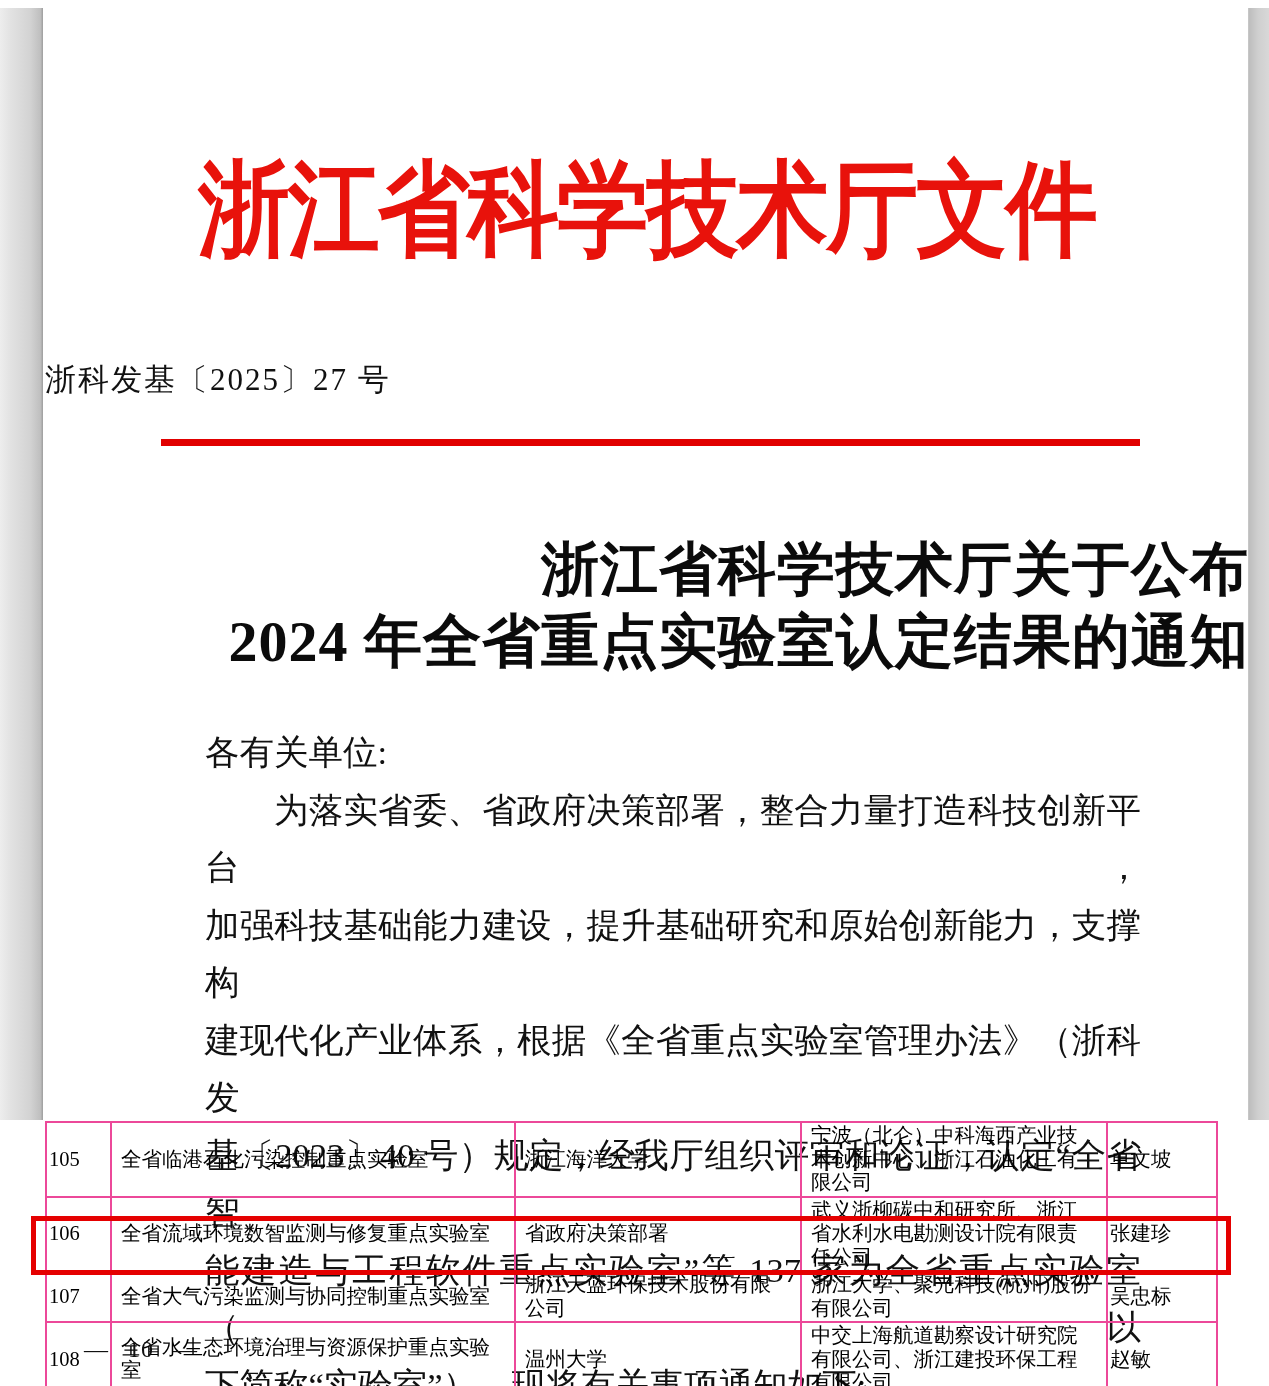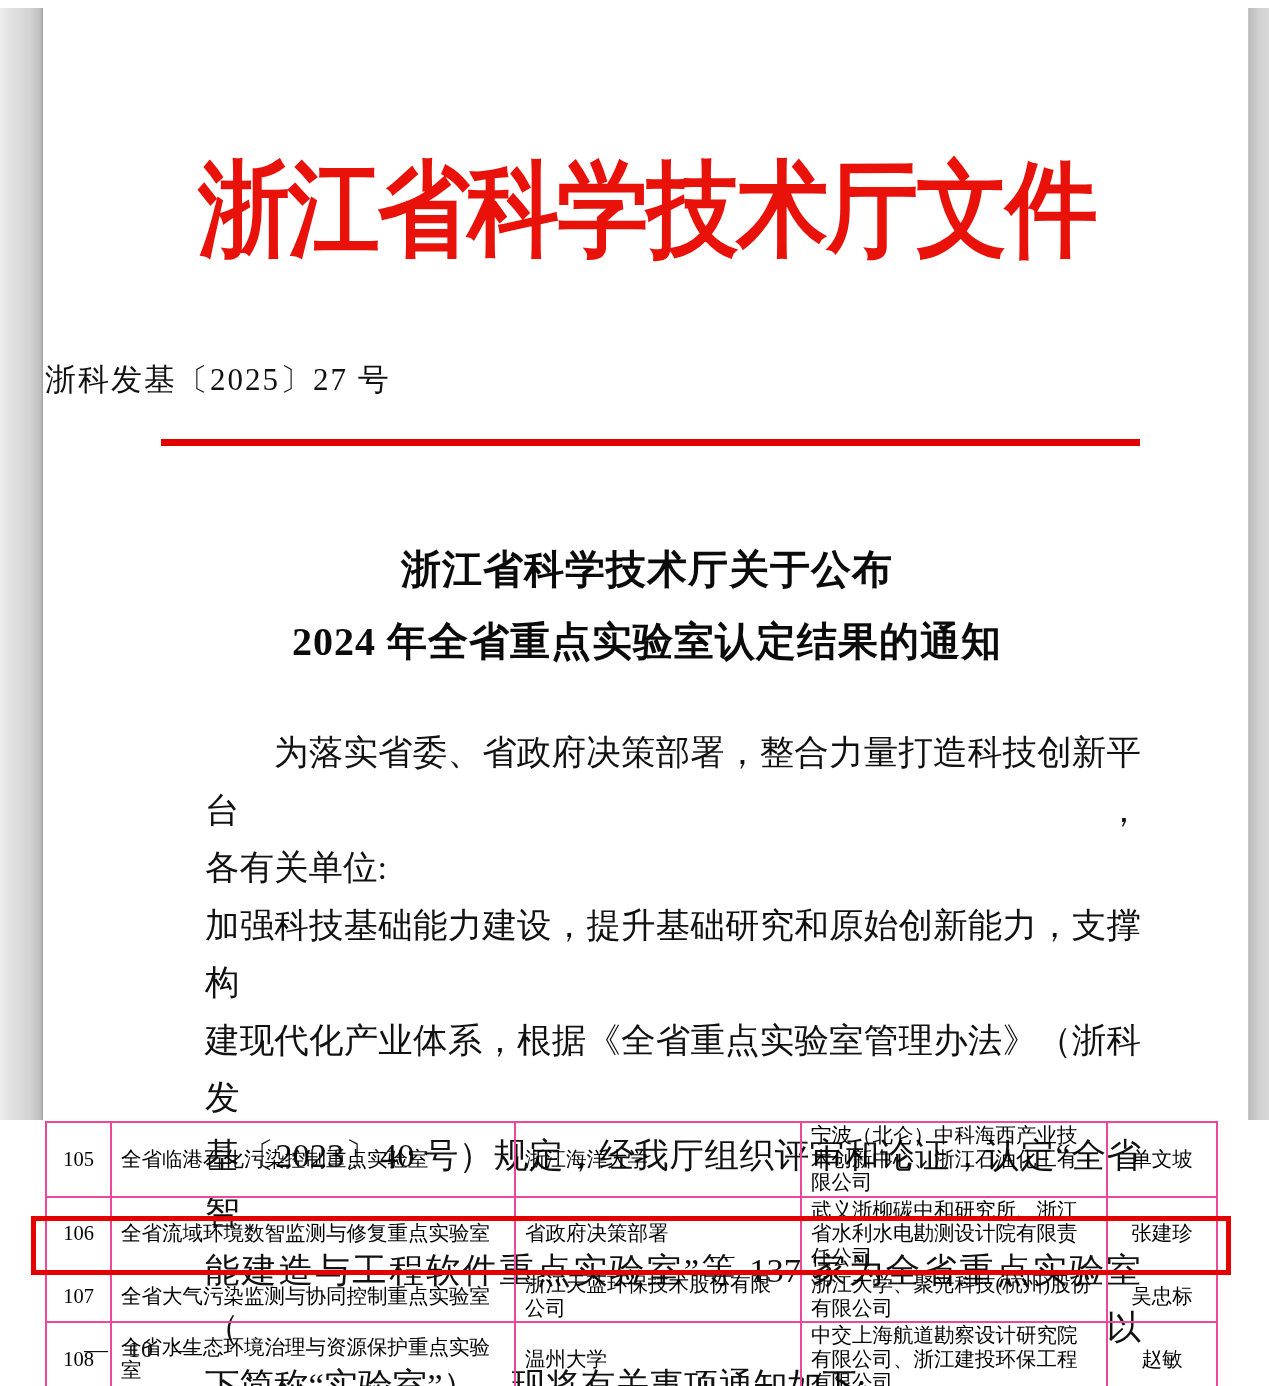--- a/index.html
+++ b/index.html
@@ -41,22 +41,22 @@
     letter-spacing:2px;
   }
 
   .red-rule{
     position:absolute;left:161px;top:431px;width:979px;height:7px;
     background:#e10000;
   }
 
   .notice-title{
     position:absolute;left:45px;width:1204px;top:526px;
-    text-align:center;font-weight:bold;color:#0b0b0b;
-    font-size:40px;line-height:72px;
+    text-align:right;font-weight:bold;color:#0b0b0b;
+    font-size:58px;line-height:72px;
     letter-spacing:1px;
   }
 
   .body-block{
     position:absolute;left:205px;top:716px;width:936px;
     font-size:34.5px;line-height:57.5px;color:#111;
   }
   .bline{width:100%;}
   .just{text-align:justify;text-align-last:justify;}
   .indent{text-indent:69px;}
@@ -66,21 +66,21 @@
     border-collapse:collapse;table-layout:fixed;
     font-size:20.5px;line-height:23.5px;color:#000;
   }
   .lab-table td{
     border:2px solid #ec4899;
     padding:1px 9px;
     vertical-align:middle;
     overflow:hidden;
   }
   .lab-table tr{height:50px;}
-  .lab-table td.c{text-align:center;padding:1px 2px;}
+  .lab-table td.c{padding:1px 2px;}
   .w-no{width:65px;}
   .w-lab{width:404px;}
   .w-inst{width:286px;}
   .w-part{width:306px;}
   .w-dir{width:110px;}
 
   .highlight-box{
     position:absolute;left:31px;top:1208px;width:1200px;height:59px;
     border:5px solid #e50000;
     box-sizing:border-box;
@@ -108,22 +108,22 @@
   <div class="docnum">浙科发基〔2025〕27 号</div>
 
   <div class="red-rule"></div>
 
   <div class="notice-title">
     <div>浙江省科学技术厅关于公布</div>
     <div>2024 年全省重点实验室认定结果的通知</div>
   </div>
 
   <div class="body-block">
+    <div class="bline">各有关单位:</div>
     <div class="bline just indent">为落实省委、省政府决策部署，整合力量打造科技创新平台，</div>
-    <div class="bline">各有关单位:</div>
     <div class="bline just">加强科技基础能力建设，提升基础研究和原始创新能力，支撑构</div>
     <div class="bline just">建现代化产业体系，根据《全省重点实验室管理办法》（浙科发</div>
     <div class="bline just">基〔2023〕40 号）规定，经我厅组织评审和论证，认定“全省智</div>
     <div class="bline just">能建造与工程软件重点实验室”等 137 家为全省重点实验室（以</div>
     <div class="bline">下简称“实验室”）。现将有关事项通知如下:</div>
   </div>
 
   <table class="lab-table">
     <colgroup>
       <col class="w-no">

